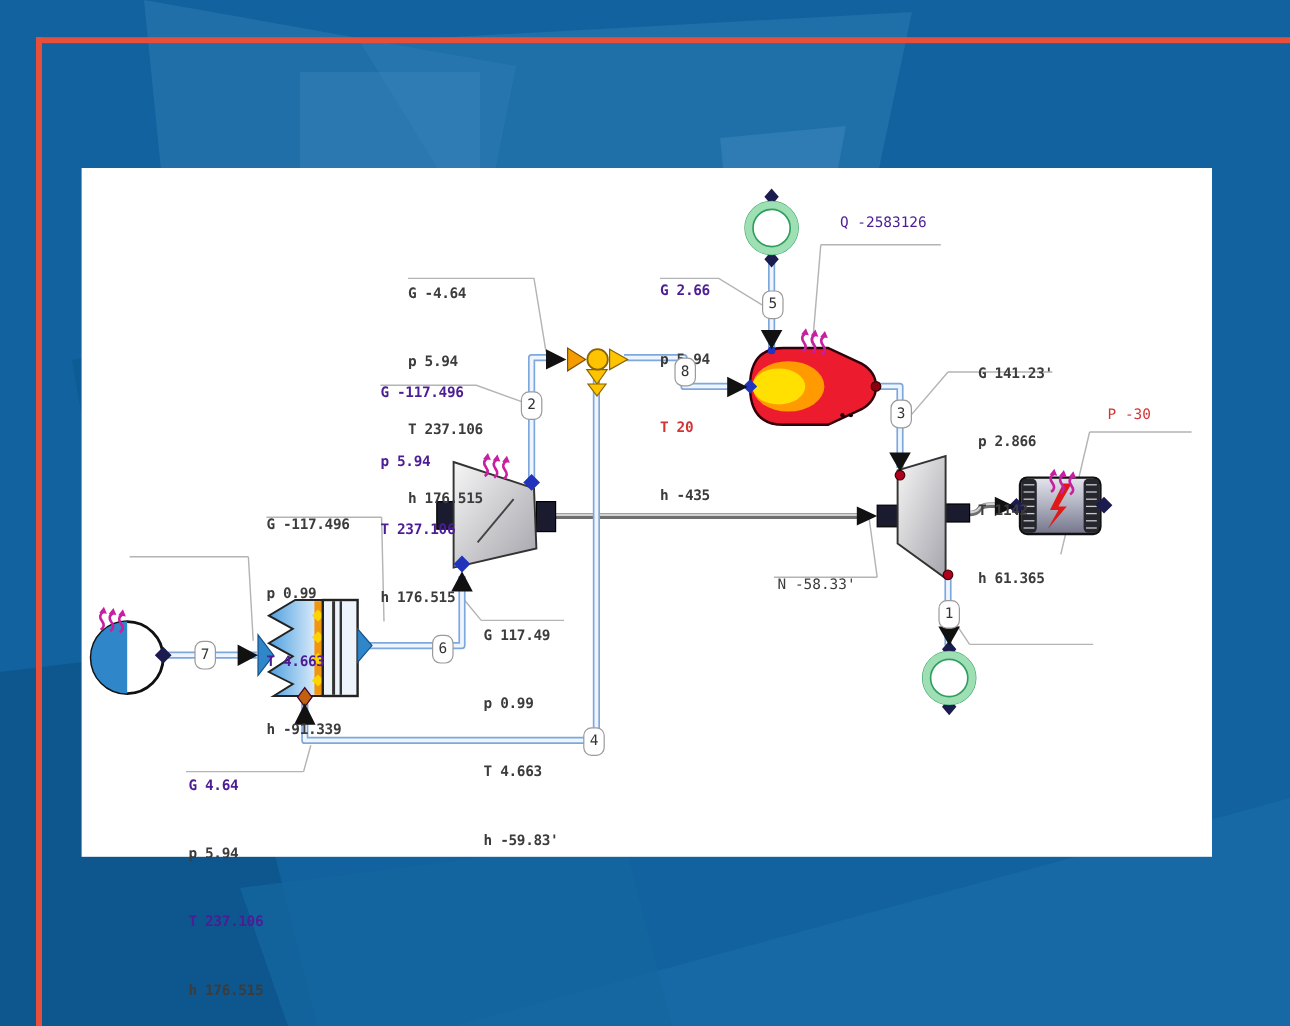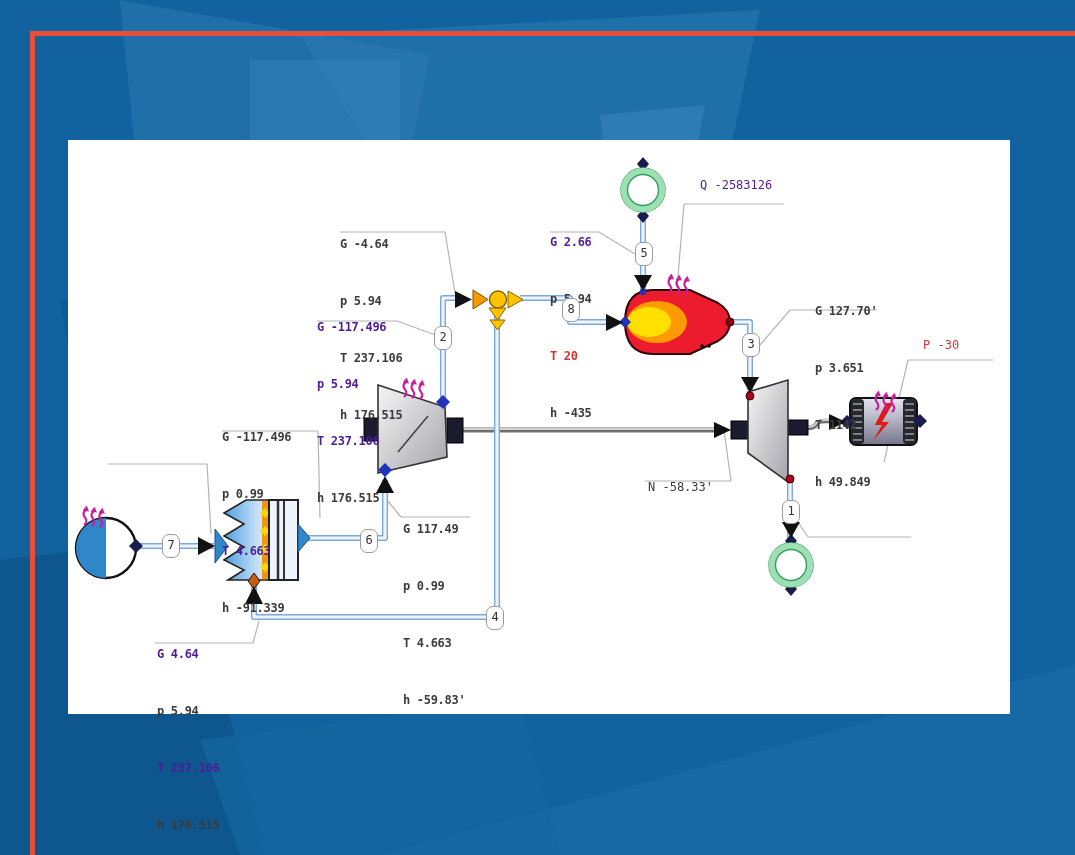--- a/index.html
+++ b/index.html
@@ -245,24 +245,24 @@
     </div>
 
     <div class="blk" style="left:482px;top:55px">
       <div class="c-blue">G 2.66</div>
       <div class="c-black">p 5.94</div>
       <div class="c-red">T 20</div>
       <div class="c-black">h -435</div>
     </div>
 
     <div class="blk" style="left:747px;top:124px">
-      <div class="c-black">G 127.70'</div>
-      <div class="c-black">p 3.651</div>
+      <div class="c-black">G 141.23'</div>
+      <div class="c-black">p 2.866</div>
       <div class="c-black">T 1142</div>
-      <div class="c-black">h 49.849</div>
+      <div class="c-black">h 61.365</div>
     </div>
 
 
     <div class="blk" style="left:154px;top:250px">
       <div class="c-black">G -117.496</div>
       <div class="c-black">p 0.99</div>
       <div class="c-blue">T 4.663</div>
       <div class="c-black">h -91.339</div>
     </div>
 

